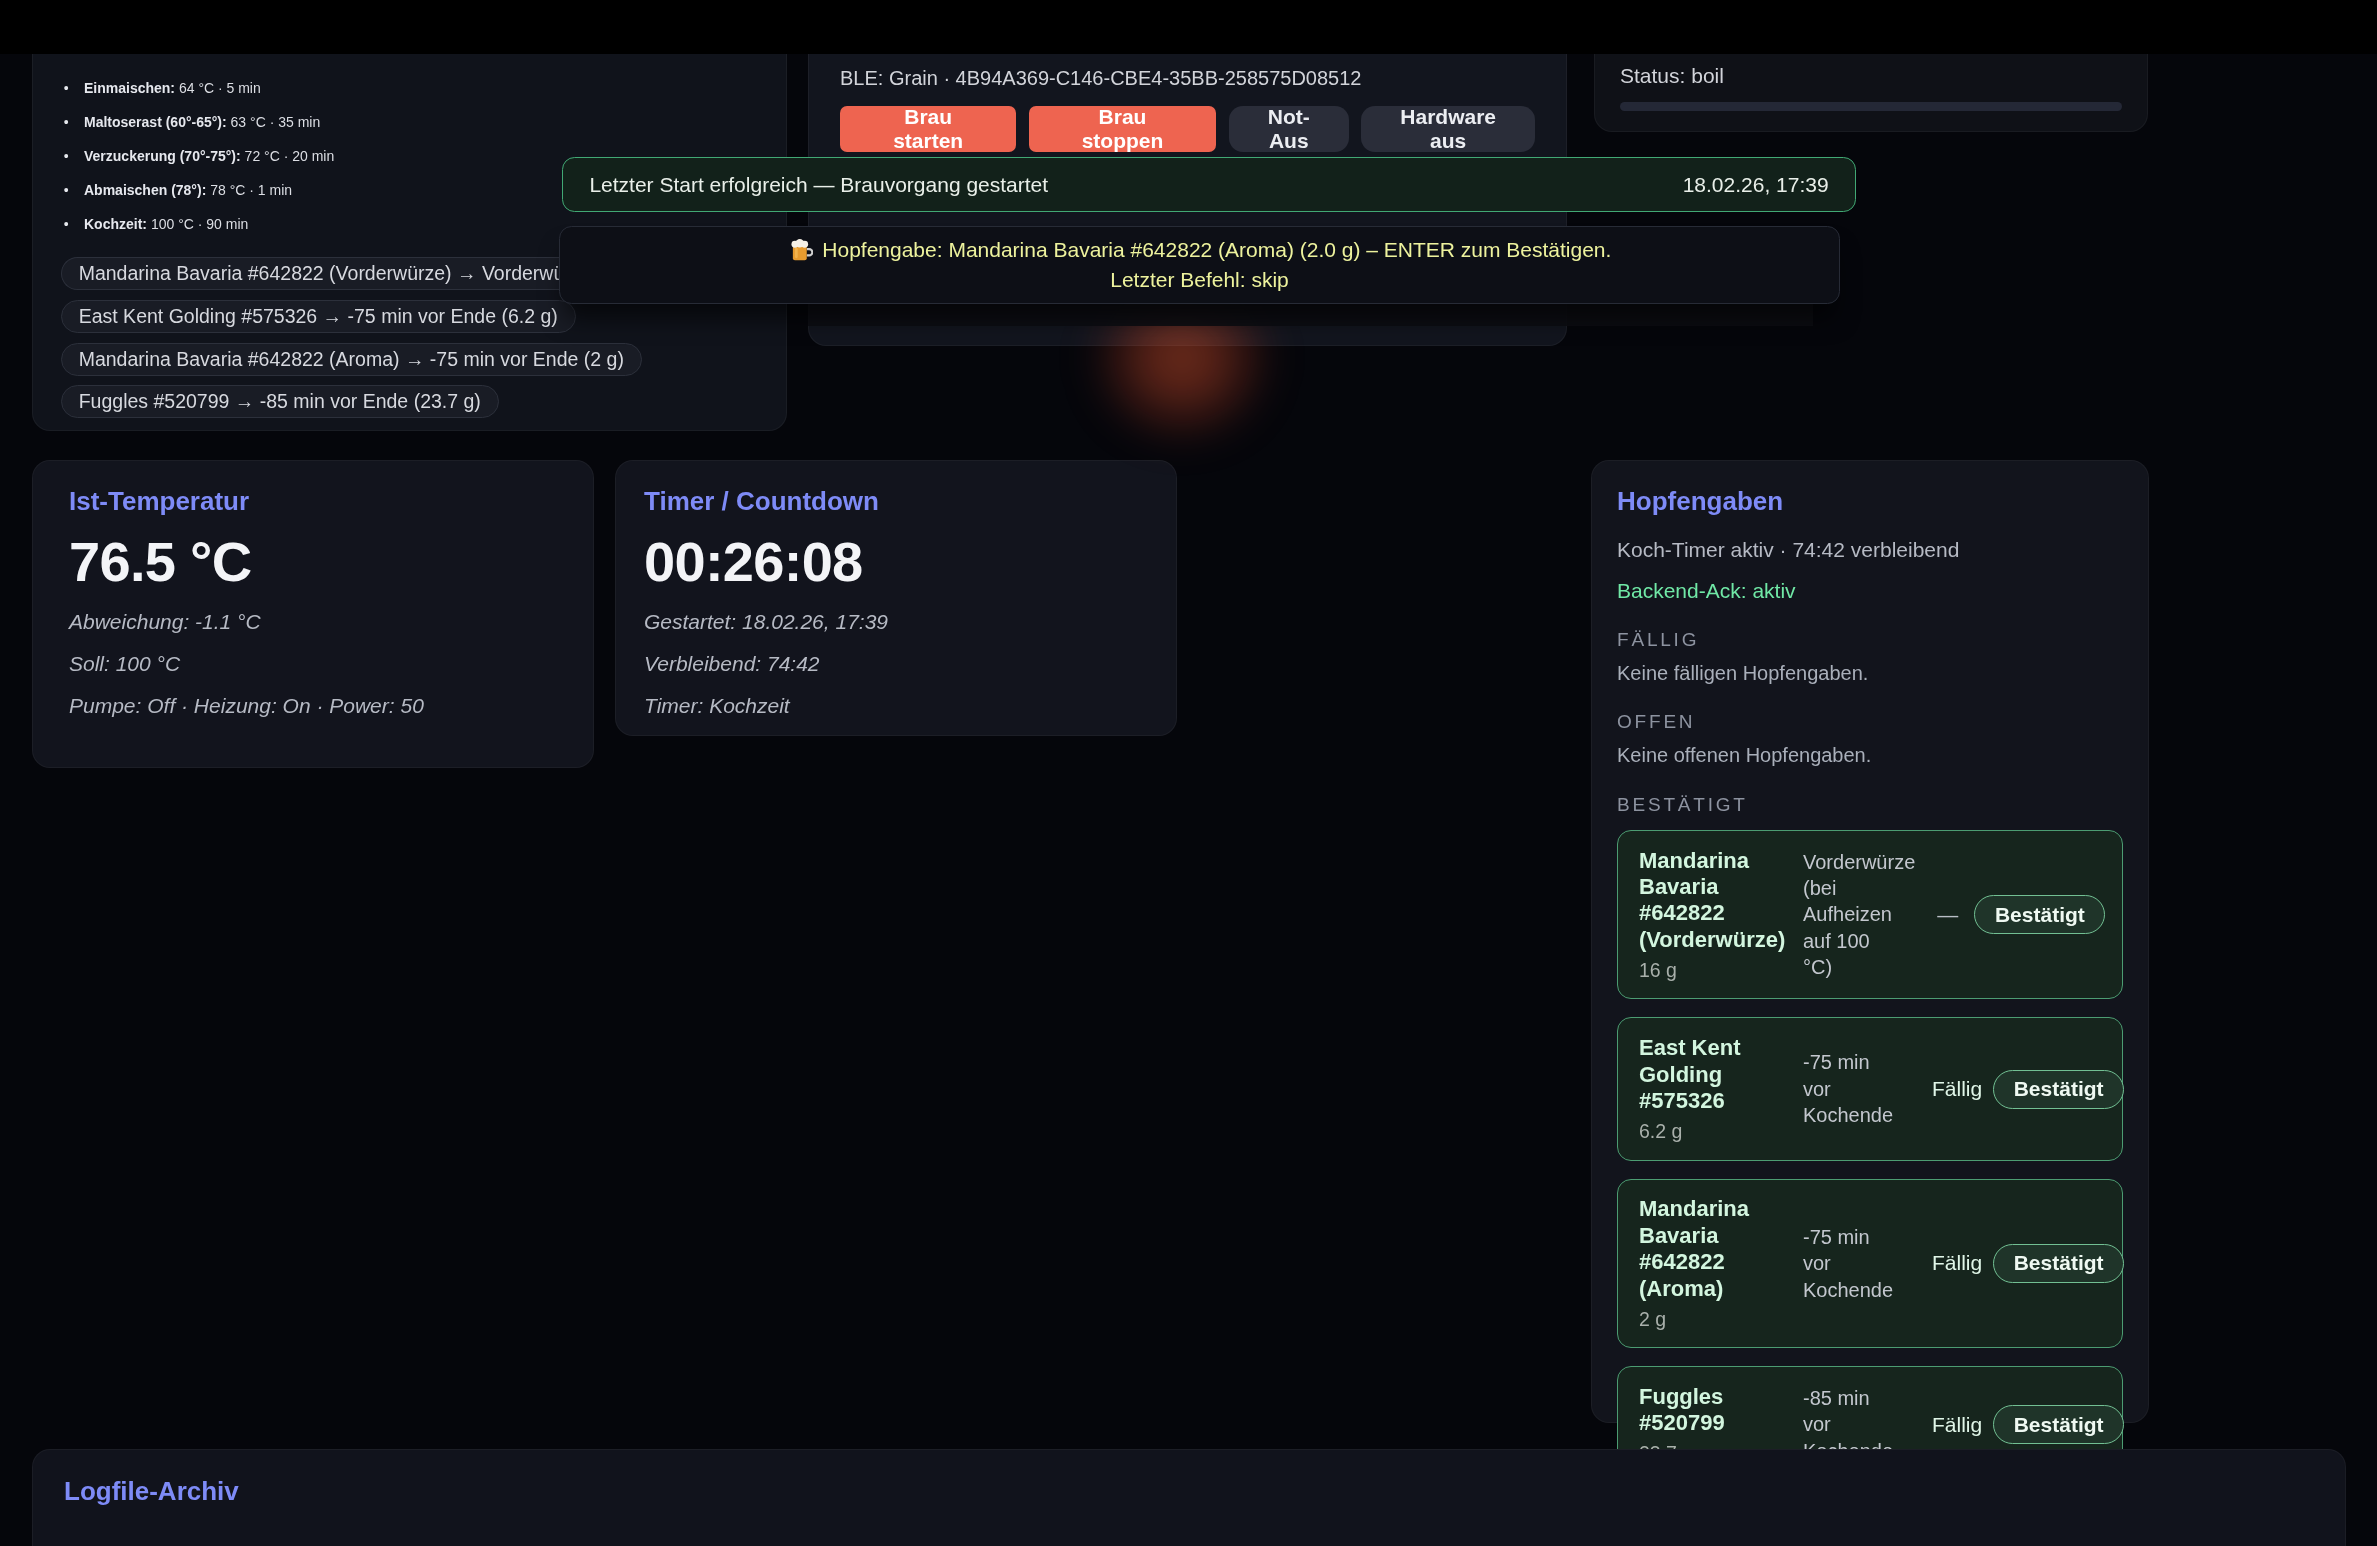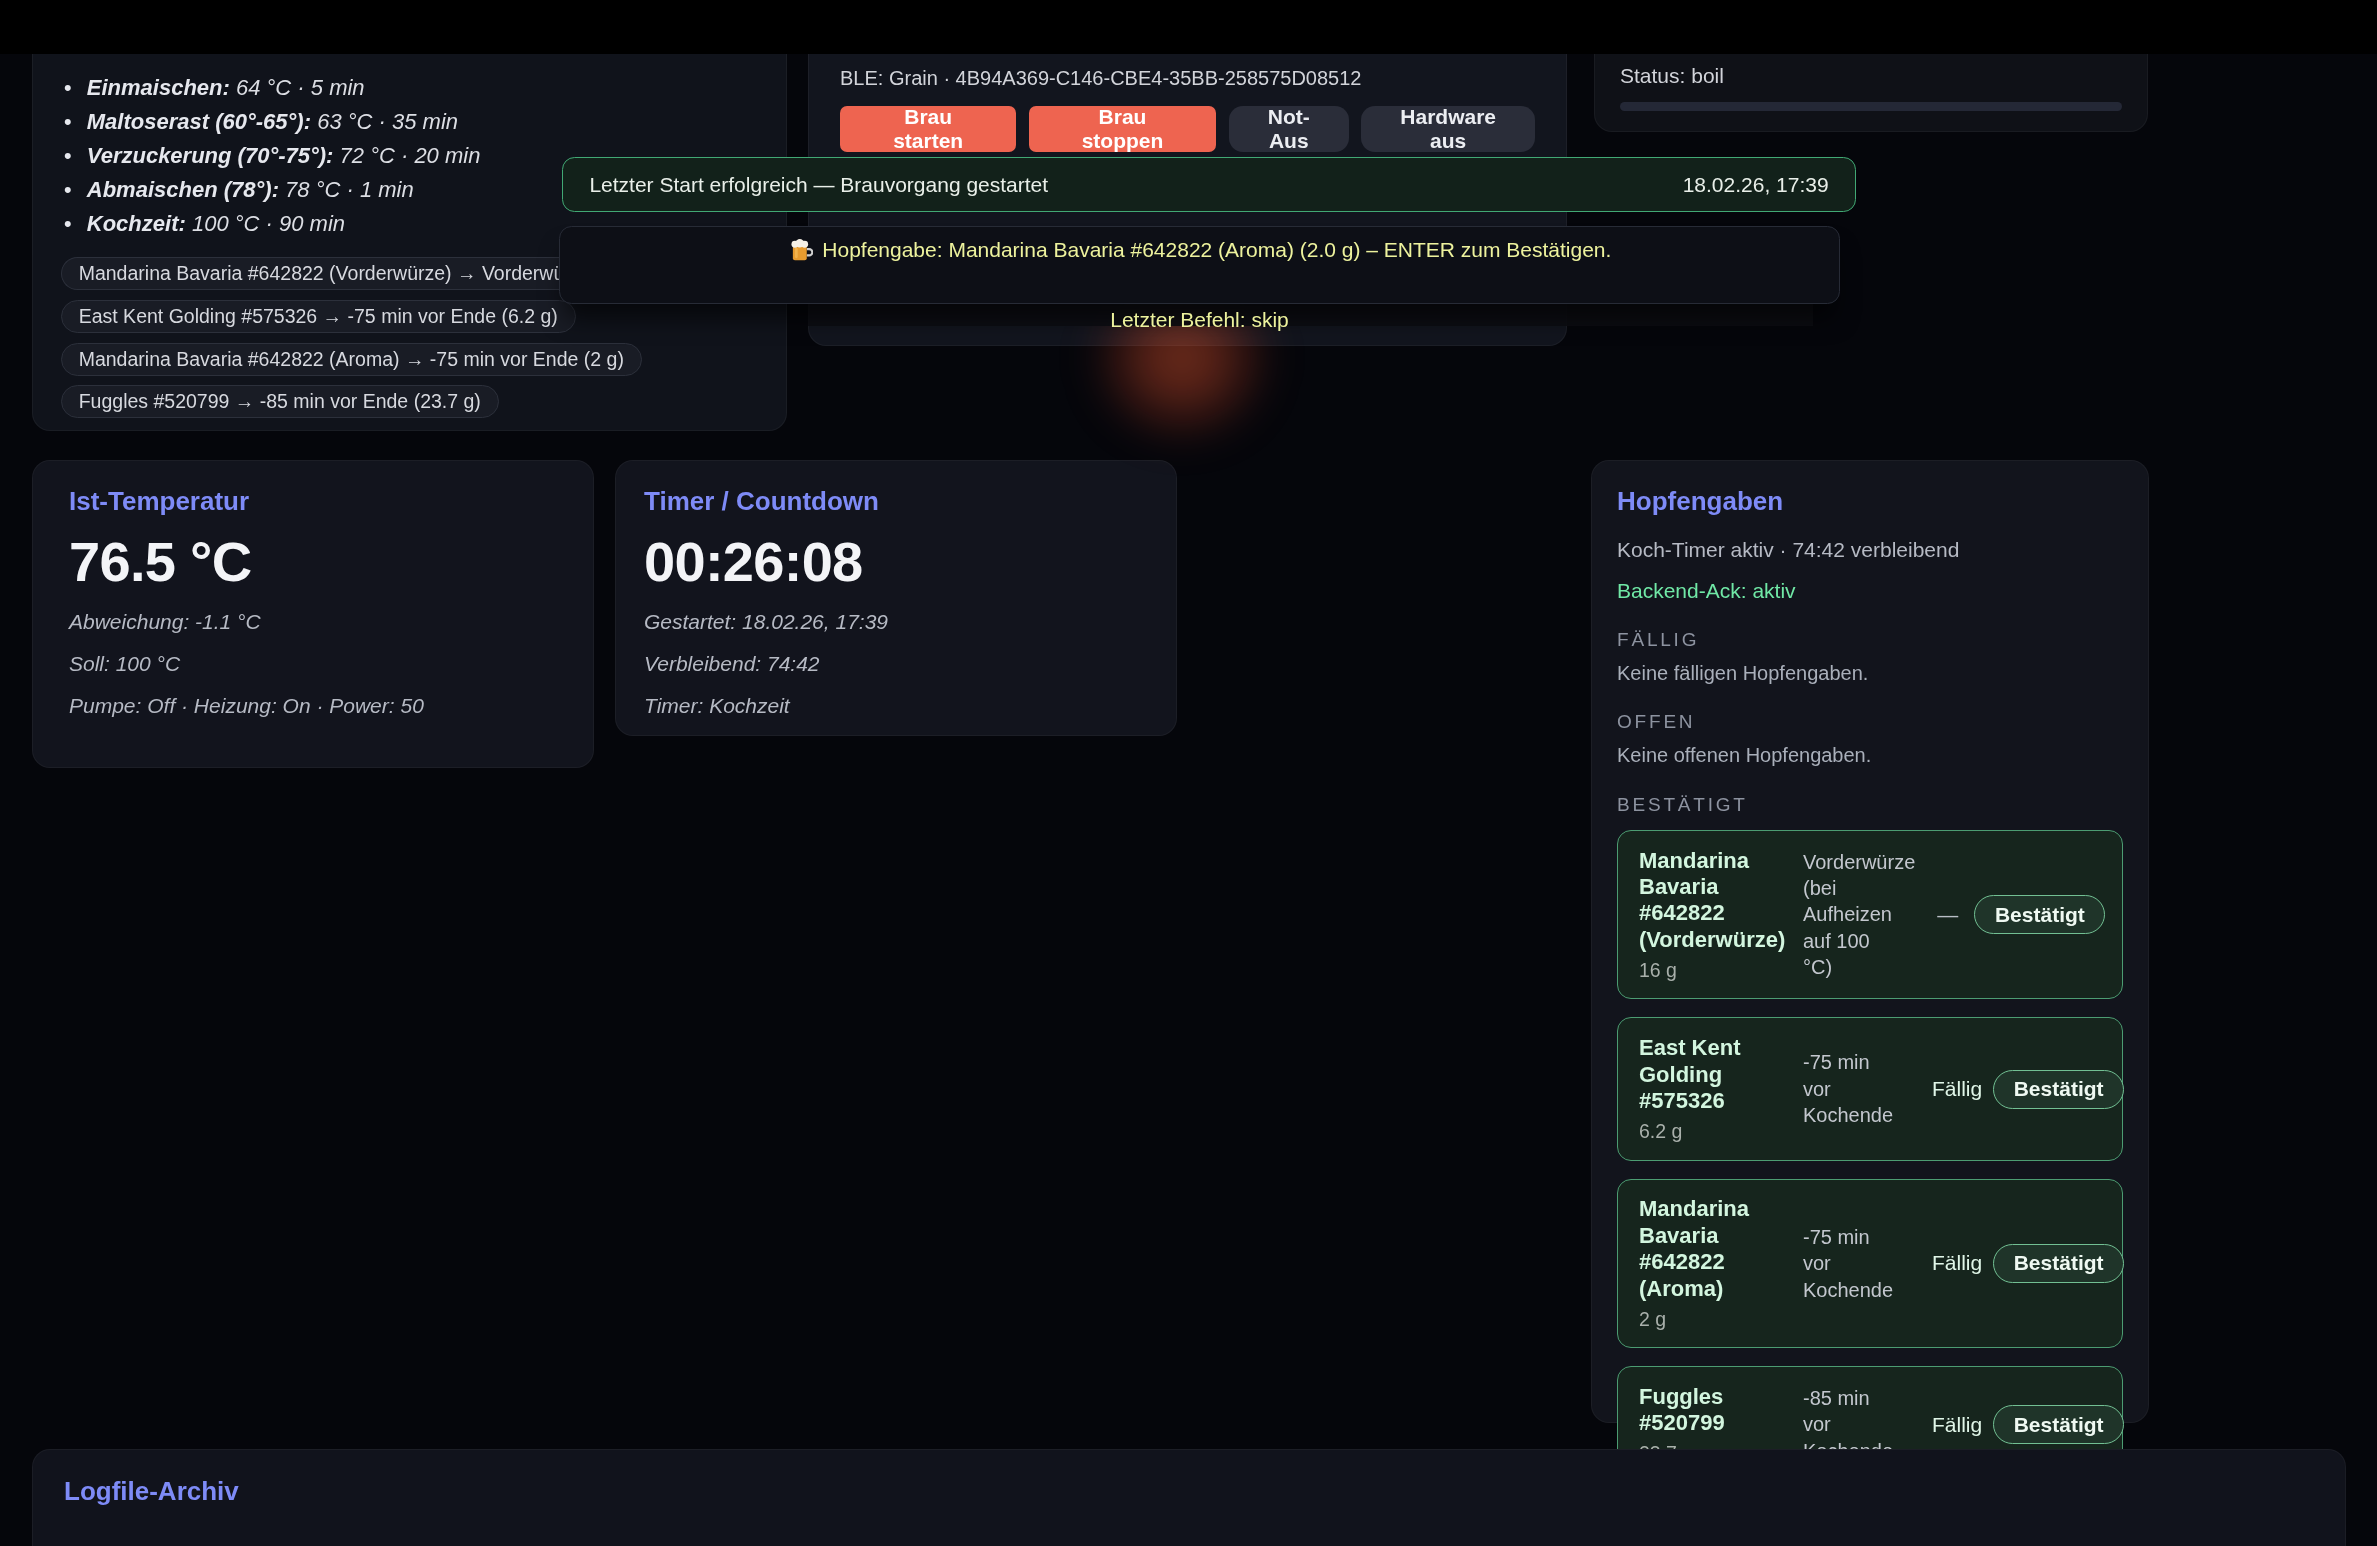--- a/index.html
+++ b/index.html
@@ -5,21 +5,21 @@
   html,body{margin:0;padding:0;background:#05060b;width:2377px;height:1546px;overflow:hidden;
     font-family:"Liberation Sans","DejaVu Sans",sans-serif;position:relative;color:#e8eaef;}
   .abs{position:absolute;}
   .card{background:#12141d;border:1.4px solid rgba(255,255,255,.045);border-radius:18px;box-sizing:border-box;}
   .card--toprow{border-top:none;border-radius:0 0 18px 18px;}
   .topbar{left:0;top:0;width:2377px;height:54px;background:#000;}
 
   
   .mash-card{left:32px;top:54px;width:755px;height:377px;background:#10131b;padding:11px 28px 0 28px;overflow:hidden;}
   .mash-list{margin:5.6px 0 0 0;padding:0;list-style:none;}
-  .mash-list li{font-size:22px;line-height:34px;color:#e6e8ee;white-space:nowrap;font-style:italic;}
+  .mash-list li{font-size:14px;line-height:34px;color:#e6e8ee;white-space:nowrap;}
   .mash-list li::before{content:"•";margin:0 15.3px 0 2.8px;color:#e6e8ee;}
   .mash-label{font-weight:700;}
   .mash-value{color:#dcdee4;font-weight:400;}
   .chips{margin-top:16.7px;display:flex;flex-direction:column;align-items:flex-start;gap:9.7px;}
   .chip{height:33px;box-sizing:border-box;display:inline-flex;align-items:center;padding:0 16.7px;
     background:#191c25;border:1.4px solid #2c303b;border-radius:16.7px;font-size:19.5px;color:#d7d9df;white-space:nowrap;}
   .chip--full{width:calc(100% + 28px);overflow:hidden;border-radius:16.7px 0 0 16.7px;border-right:none;}
 
   
   .control-card{left:808px;top:54px;width:759px;height:292px;background:#12151e;padding:12.5px 31px;overflow:hidden;}
@@ -39,21 +39,21 @@
   .glow{left:1064px;top:247px;width:236px;height:222px;z-index:2;filter:blur(21px);
     background:radial-gradient(closest-side,rgba(220,85,45,.55),rgba(190,60,35,.25) 55%,rgba(0,0,0,0) 75%);}
   .band{left:808px;top:304px;width:1005px;height:21.6px;background:rgba(13,14,19,.92);z-index:3;}
   .toast{left:562px;top:157px;width:1294px;height:55px;z-index:6;box-sizing:border-box;
     display:flex;align-items:center;justify-content:space-between;padding:0 26.4px;
     background:#12211a;border:1.4px solid #41a874;border-radius:12.5px;font-size:21px;color:#e9efe9;}
   .prompt{left:559px;top:226px;width:1281px;height:78px;z-index:6;box-sizing:border-box;
     display:flex;flex-direction:column;align-items:center;justify-content:center;gap:5.6px;
     background:#0d0f16;border:1.4px solid #272b36;border-radius:12.5px;
     box-shadow:0 19.5px 23.6px -5.6px rgba(0,0,0,.6);}
-  .prompt-line{display:flex;align-items:center;gap:9.7px;font-size:21px;color:#edf29d;margin-top:40px;}
+  .prompt-line{display:flex;align-items:center;gap:9.7px;font-size:21px;color:#edf29d;}
 
   
   .temp-card{left:32px;top:460px;width:562px;height:308px;padding:25px 36px;}
   .timer-card{left:615px;top:460px;width:562px;height:276px;padding:25px 28px;}
   .card-title{font-size:26px;font-weight:700;color:#7e8bf7;line-height:31px;}
   .big-value{margin-top:12.5px;font-size:56px;font-weight:700;color:#f3f4f7;line-height:64px;letter-spacing:-0.7px;}
   .metric-lines{margin-top:11px;font-style:italic;}
   .metric-line{font-size:21px;color:#b6bac4;line-height:28px;margin-top:14px;}
 
   

